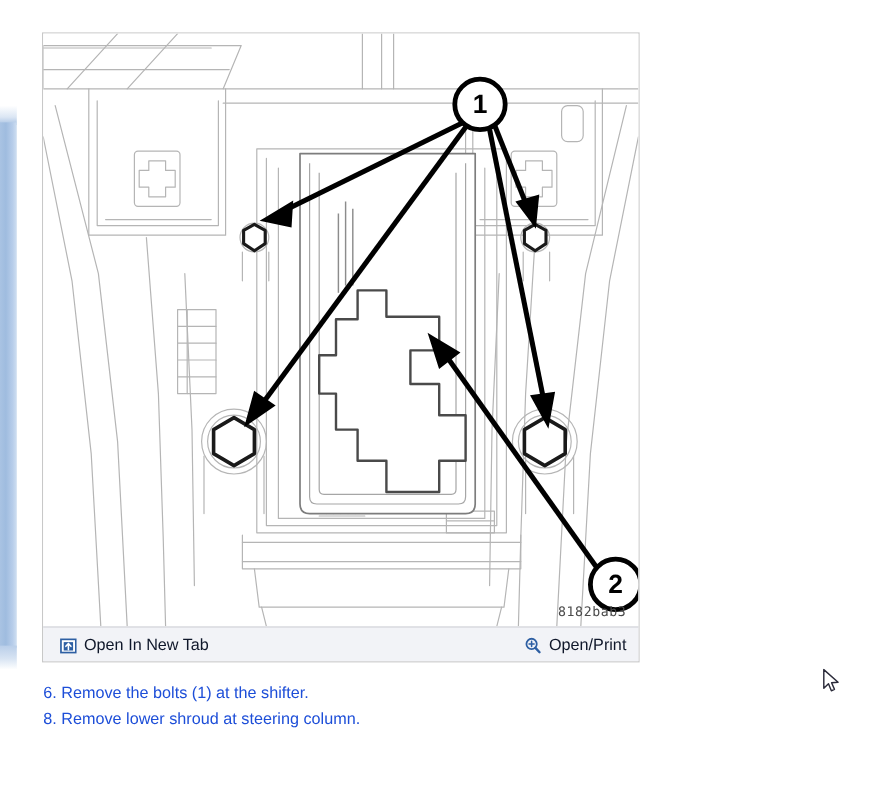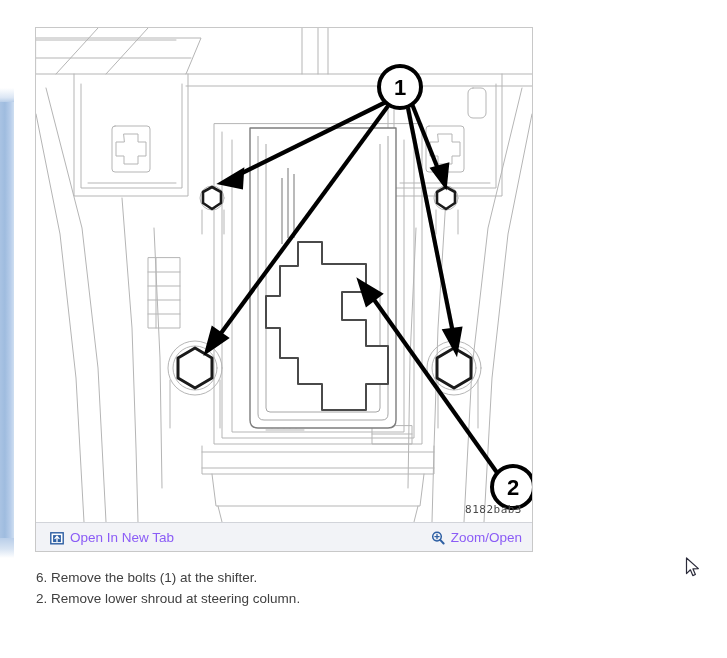--- a/index.html
+++ b/index.html
@@ -87,21 +87,21 @@
     border-top: 1px solid #d2d4da;
     box-sizing: border-box;
   }
   .tool-link {
     position: absolute;
     top: 0;
     height: 29px;
     display: flex;
     align-items: center;
     gap: 6px;
-    color: #8b5cf6;
+    color: #0f172a;
     font-size: 13.5px;
     cursor: pointer;
     text-decoration: none;
     white-space: nowrap;
   }
   #open-new-tab-link { left: 14px; }
   #zoom-print-link  { right: 10px; }
   .tool-icon {
     display: inline-flex;
     align-items: center;
@@ -110,21 +110,21 @@
     height: 14px;
     flex: 0 0 auto;
   }
 
   
   #instructions {
     position: absolute;
     left: 36px;
     top: 568px;
     width: 620px;
-    color: #404040;
+    color: #1d4ed8;
     font-size: 13.5px;
     line-height: 20.5px;
   }
   .instruction-line { white-space: nowrap; }
 
   
   #mouse-cursor {
     position: absolute;
     left: 685px;
     top: 557px;
@@ -329,27 +329,27 @@
     </a>
 
     <a id="zoom-print-link" class="tool-link" href="#">
       <span class="tool-icon">
         <svg width="14" height="14" viewBox="0 0 14 14" aria-hidden="true">
           <circle cx="6" cy="5.6" r="4.3" fill="none" stroke="#2e5fa3" stroke-width="1.5"></circle>
           <path d="M6 3.5 L6 7.7 M3.9 5.6 L8.1 5.6" stroke="#2e5fa3" stroke-width="1.3" stroke-linecap="round"></path>
           <path d="M9.2 8.9 L12.6 12.5" stroke="#2e5fa3" stroke-width="2" stroke-linecap="round"></path>
         </svg>
       </span>
-      <span class="tool-label">Zoom/Open</span>
+      <span class="tool-label">Open/Print</span>
     </a>
   </div>
 </div>
 
 <div id="instructions">
   <div class="instruction-line">6. Remove the bolts (1) at the shifter.</div>
-  <div class="instruction-line">2. Remove lower shroud at steering column.</div>
+  <div class="instruction-line">8. Remove lower shroud at steering column.</div>
 </div>
 
 <div id="mouse-cursor">
   <svg width="16" height="22" viewBox="0 0 16 22" aria-hidden="true">
     <path d="M1.5 1 L1.5 16.6 L5.4 12.8 L7.8 18.6 L10.4 17.5 L8.0 11.9 L13.4 11.6 Z" fill="#ffffff" stroke="#2b2b3a" stroke-width="1.2" stroke-linejoin="round"></path>
   </svg>
 </div>
 
 </body></html>

